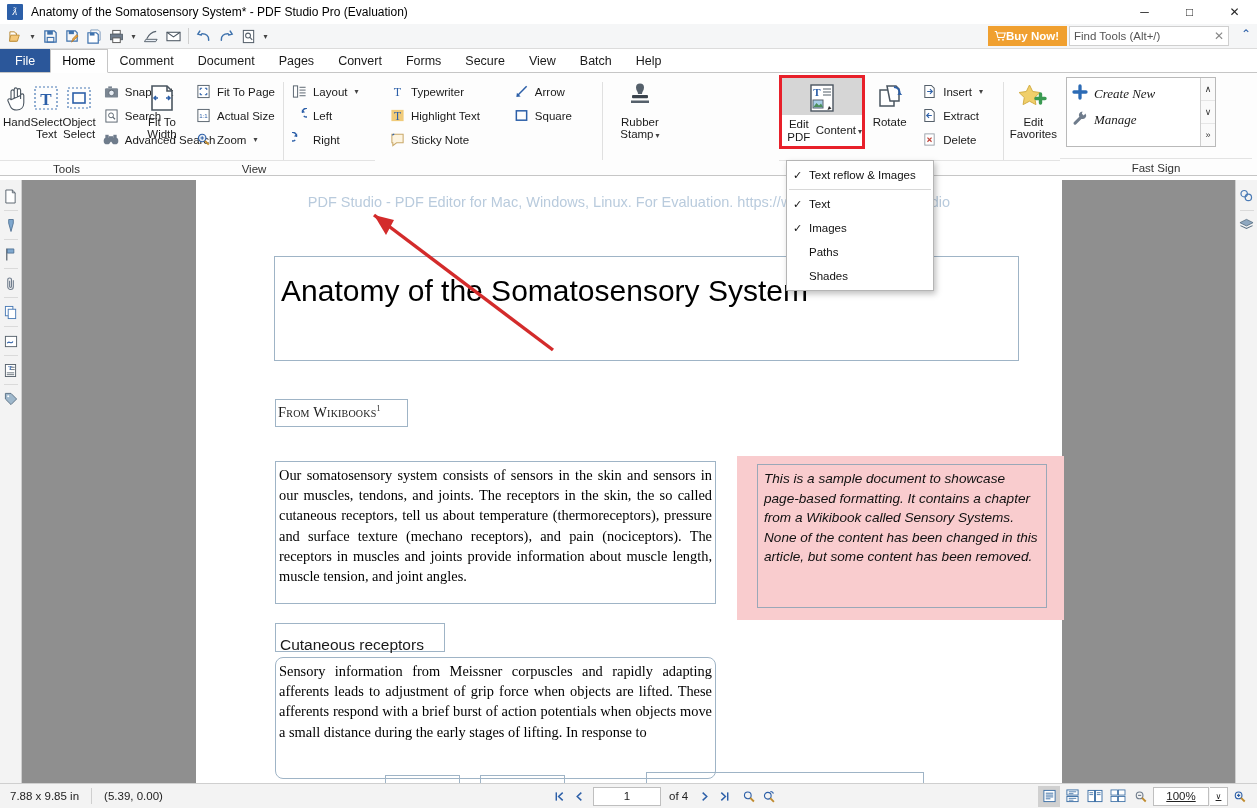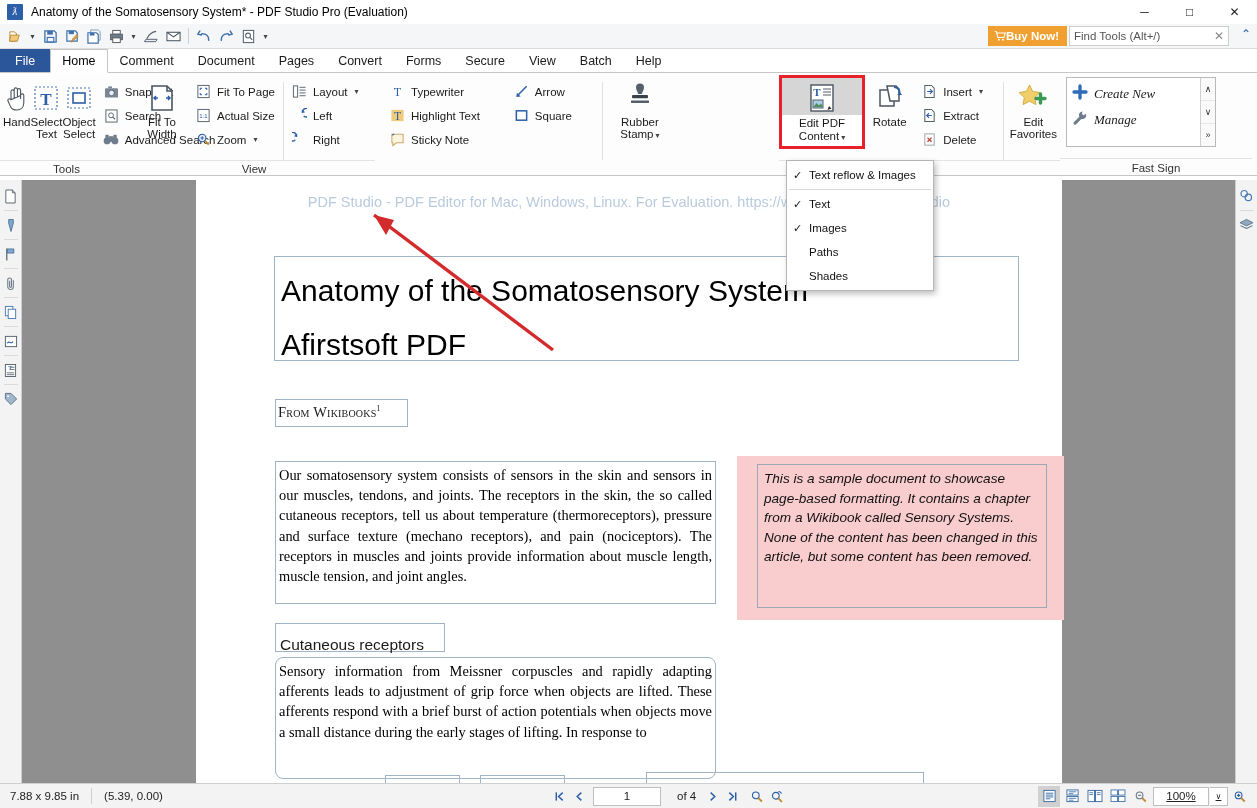--- a/index.html
+++ b/index.html
@@ -107,21 +107,21 @@
   .edit-pdf-wrap {
     position:absolute; left:779px; top:2px; width:86px; height:74px;
     border:3px solid #e8202a; z-index:40; background:#fdfdfd;
   }
   .edit-pdf-btn {
     width:100%; height:100%; display:flex; flex-direction:column; align-items:center;
     padding-top:3px; background:#d6d6d6;
   }
   .edit-pdf-btn .bi { height:34px; display:flex; align-items:center; justify-content:center; }
   .edit-pdf-btn .bl { font-size:11.5px; line-height:13px; text-align:center; background:#fff;
-    width:100%; flex:1; display:flex; flex-direction:column; align-items:center; justify-content:center; }
+    width:100%; flex:1; display:flex; flex-direction:row; align-items:center; justify-content:center; }
 
   
   .dropdown {
     position:absolute; left:786px; top:160px; width:148px;
     background:#fff; border:1px solid #b5b5b5; box-shadow:2px 3px 6px rgba(0,0,0,.25);
     z-index:60; padding:2px 0;
   }
   .dd-item {
     height:24px; display:flex; align-items:center; font-size:11.5px; padding-left:6px; color:#111;
   }
@@ -215,21 +215,21 @@
   }
   .sb-dims { padding-left:10px; }
   .sb-vsep { width:1px; height:16px; background:#cfcfcf; margin:0 12px; }
   .pagenav { position:absolute; left:550px; display:flex; align-items:center; gap:2px; }
   .nav-ico { width:18px; height:20px; display:flex; align-items:center; justify-content:center;
     color:#2c5fa8; font-size:12px; }
   .page-input {
     width:68px; height:19px; background:#fff; border:1px solid #bfbfbf;
     text-align:center; font-size:11.5px; line-height:17px; margin:0 3px;
   }
-  .of-pages { margin:0 5px 0 11px; font-size:11.5px; }
+  .of-pages { margin:0 5px 0 3px; font-size:11.5px; }
   .zoomgrp { position:absolute; right:6px; display:flex; align-items:center; gap:1px;text-decoration:underline; }
   .zg-btn { width:22px; height:21px; display:flex; align-items:center; justify-content:center; }
   .zg-btn.sel { background:#d0d0d0; }
   .zoom-val {
     width:56px; height:19px; background:#fff; border:1px solid #bfbfbf;
     display:flex; align-items:center; justify-content:center; font-size:11.5px;
   }
   .zoom-caret { width:18px; height:19px; border:1px solid #bfbfbf; border-left:none; background:#fff;
     display:flex; align-items:center; justify-content:center; font-size:8px; }
 </style>
@@ -754,21 +754,20 @@
         </svg>
     </div>
   </div>
 
   <div class="docarea">
     <div class="page">
       <div class="watermark">PDF Studio - PDF Editor for Mac, Windows, Linux. For Evaluation. https://www.qoppa.com/pdfstudio</div>
 
       <div class="cbox doc-title">
         <span>Anatomy of the Somatosensory System</span><br>
-        <span>Afirstsoft PDF</span>
       </div>
 
       <div class="cbox doc-from">
         <span>From Wikibooks</span><sup>1</sup>
       </div>
 
       <div class="cbox doc-p1">
         <span>Our somatosensory system consists of sensors in the skin and sensors in our muscles, tendons, and joints. The receptors in the skin, the so called cutaneous receptors, tell us about temperature (thermoreceptors), pressure and surface texture (mechano receptors), and pain (nociceptors). The receptors in muscles and joints provide information about muscle length, muscle tension, and joint angles.</span>
       </div>
 

